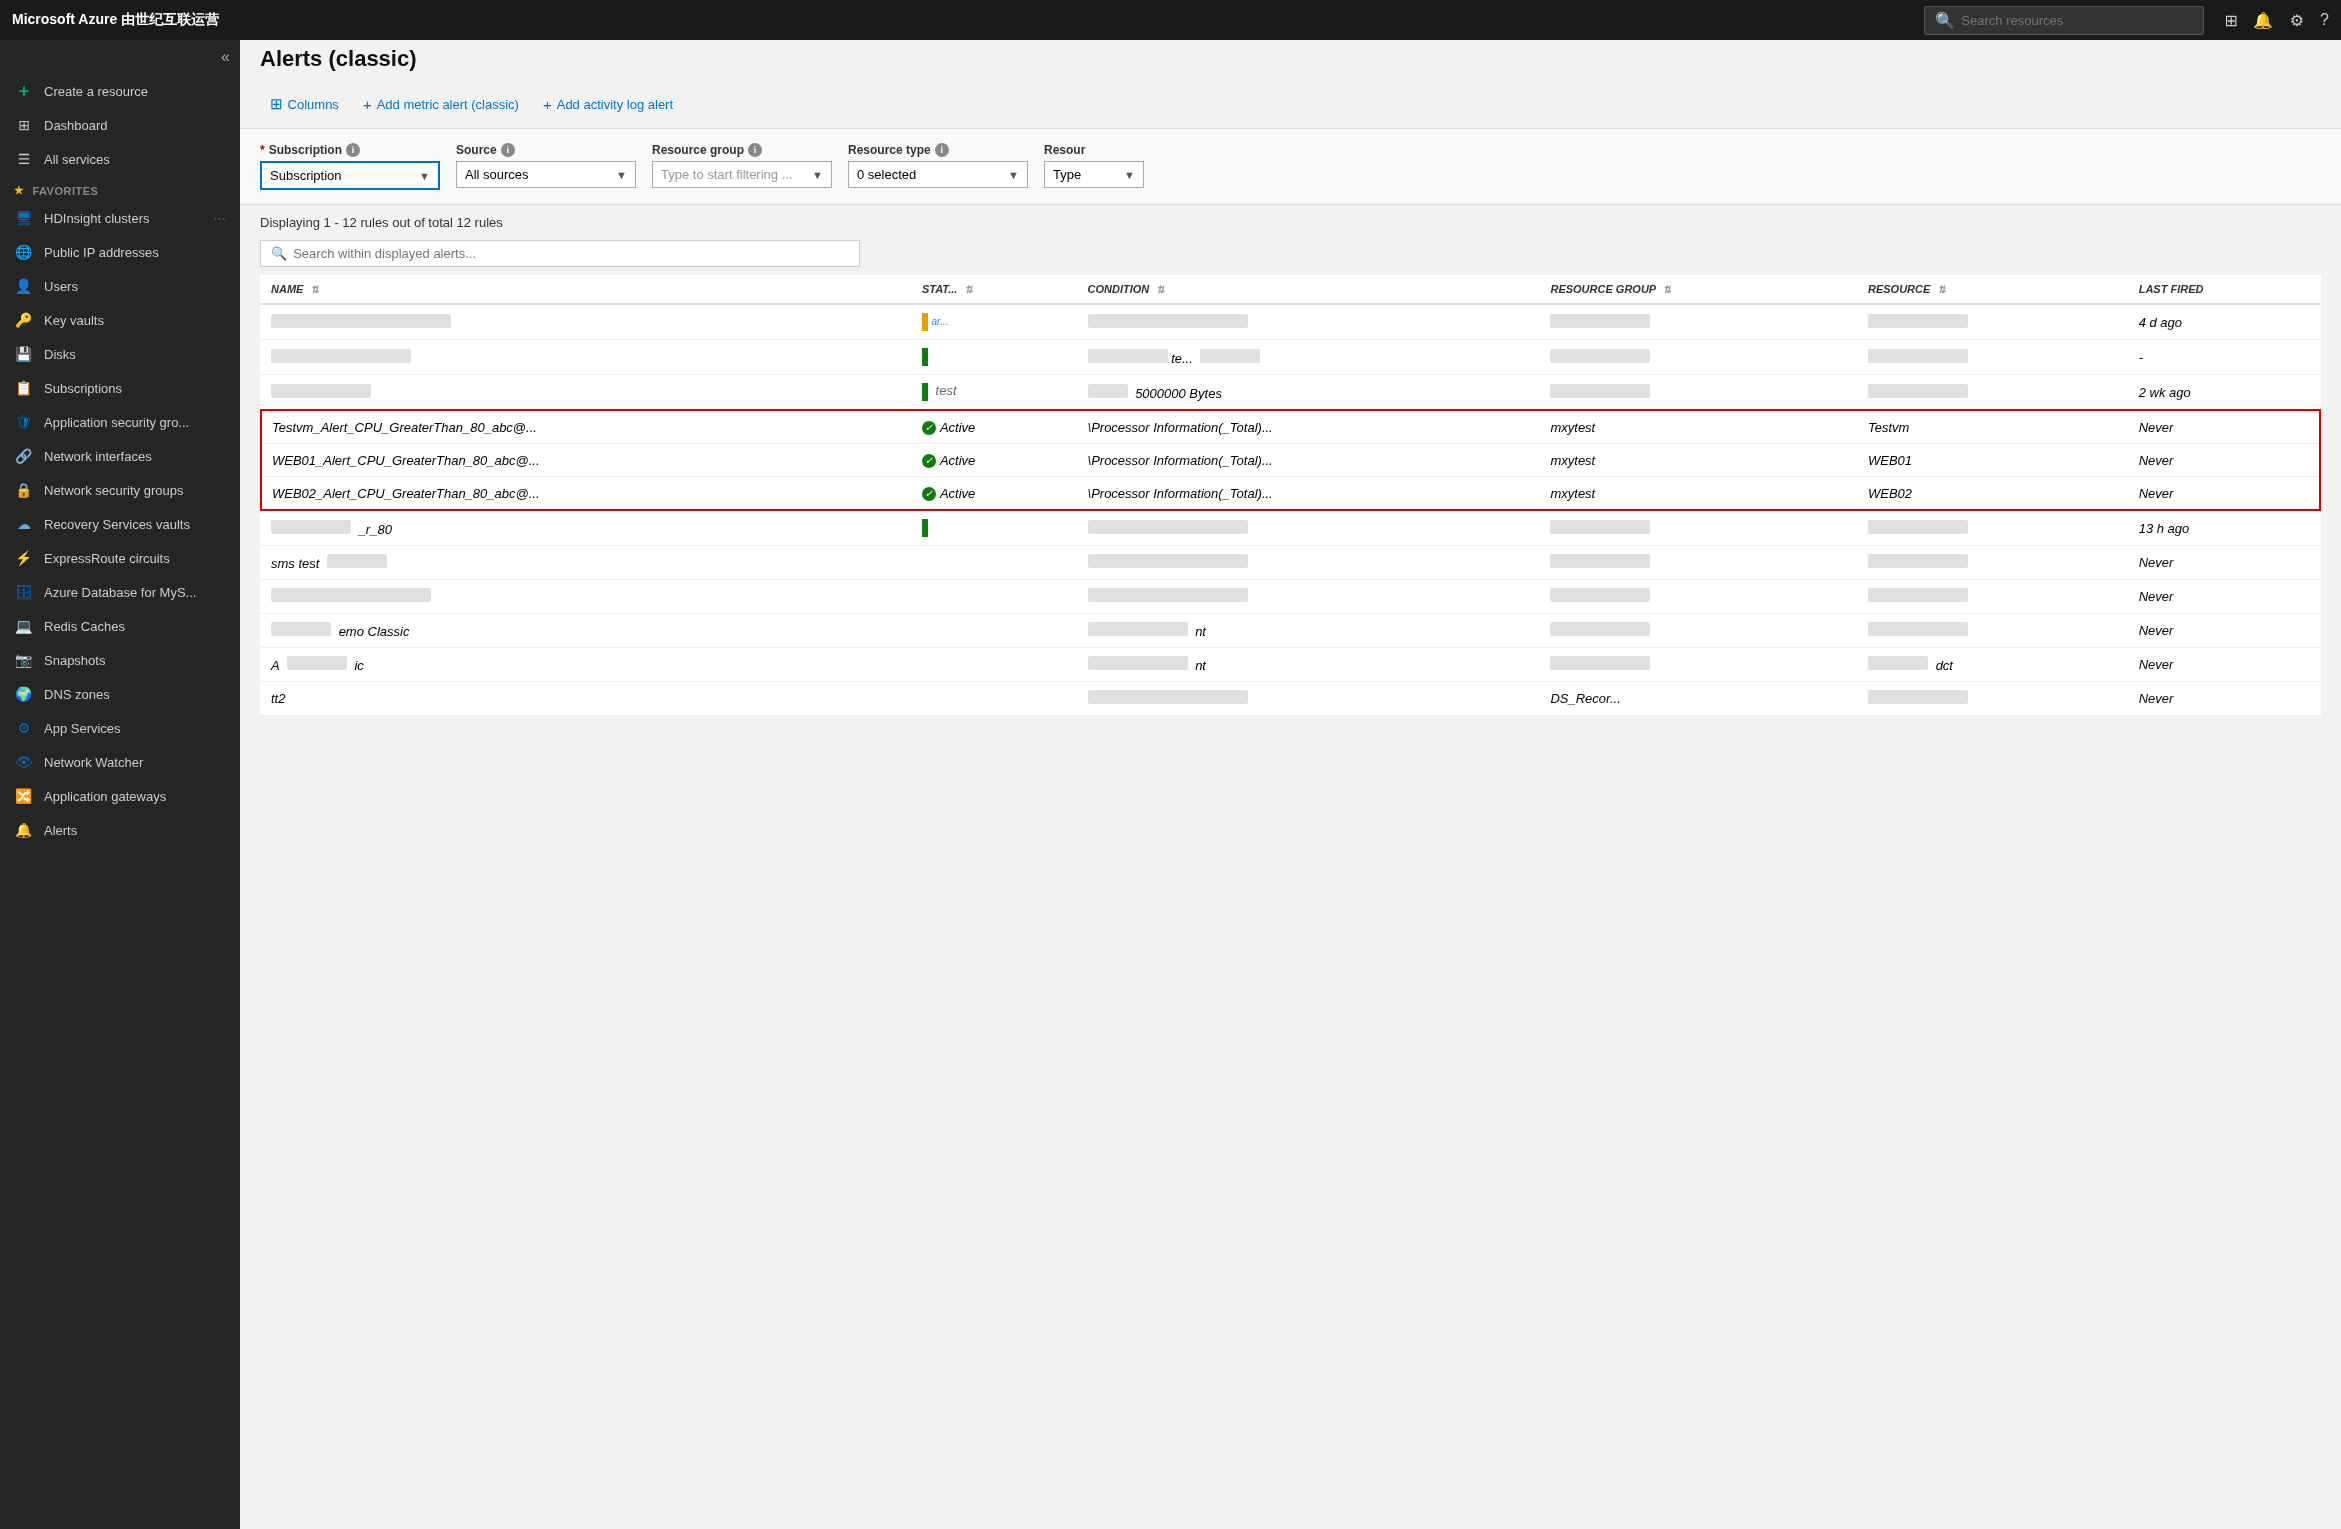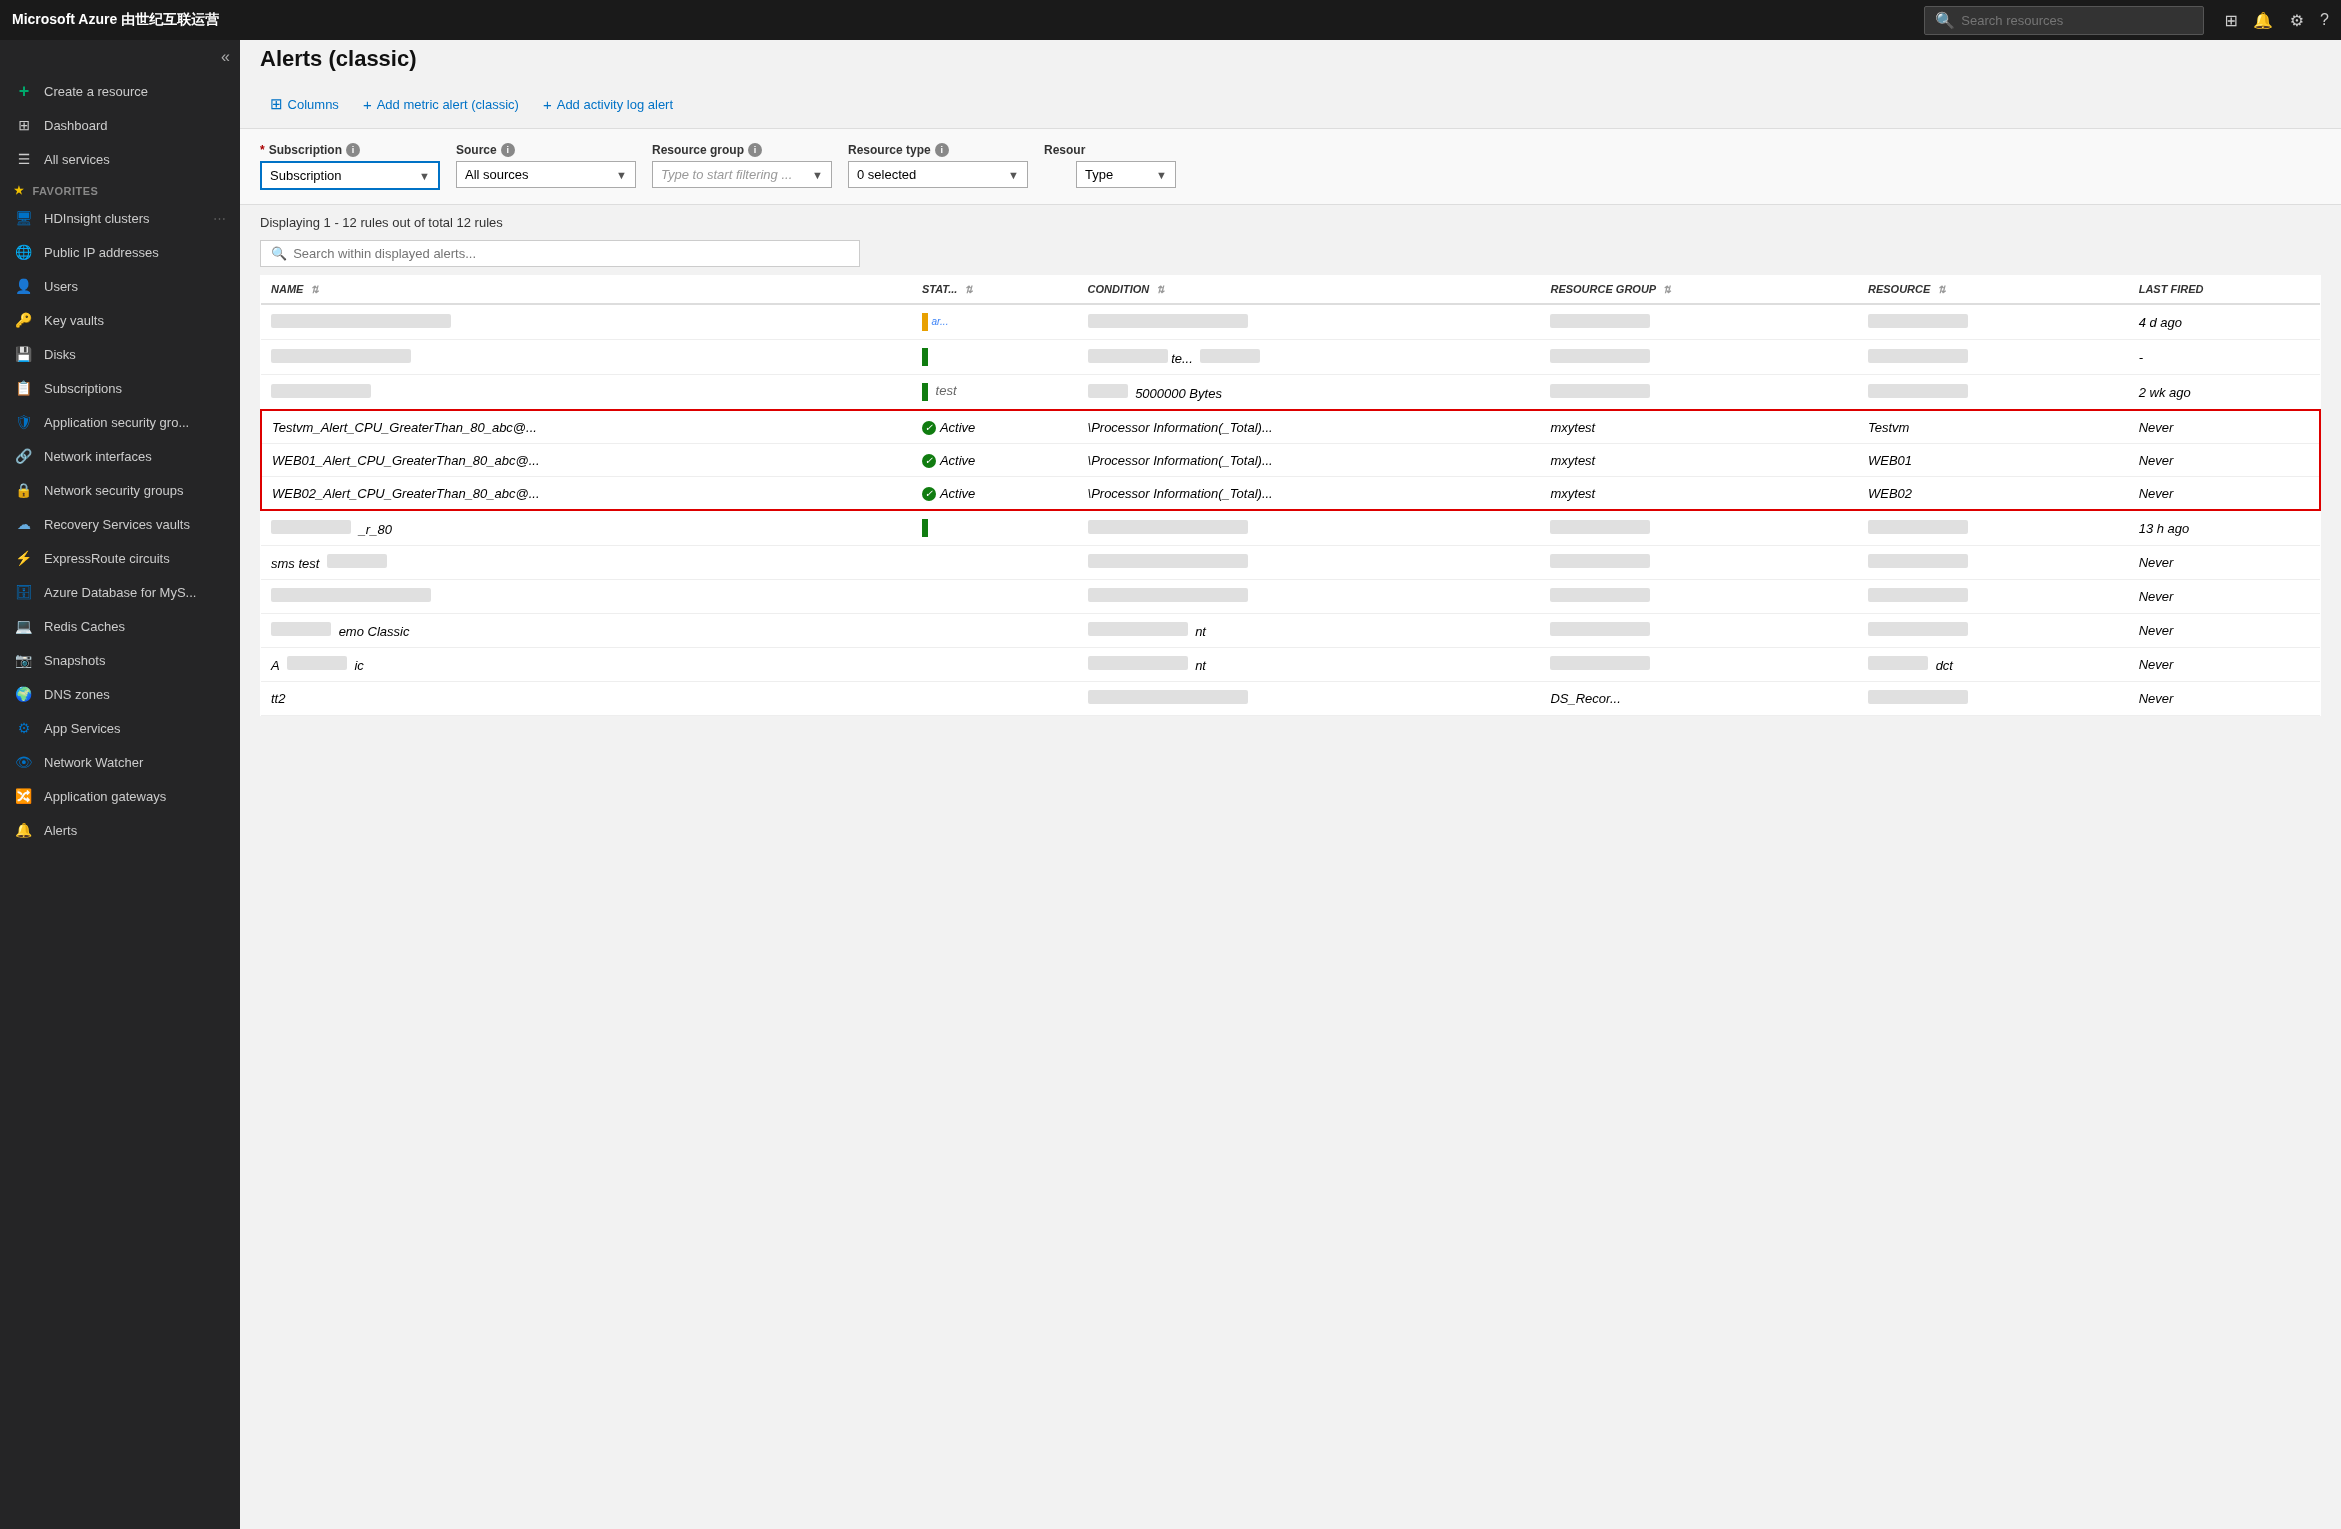--- a/index.html
+++ b/index.html
@@ -360,41 +360,41 @@
           <span class="filter-select-arrow">▼</span>
         </div>
       </div>
 
       <div class="filter-group">
         <div class="filter-label">
           <span>Resource group</span>
           <span class="info-icon">i</span>
         </div>
         <div class="filter-select-plain">
-          <span class="filter-select-text" style="color:#999;font-style:italic;">Type to start filtering ...</span>
+          <span class="filter-select-text" style="color:#999;">Type to start filtering ...</span>
           <span class="filter-select-arrow">▼</span>
         </div>
       </div>
 
       <div class="filter-group">
         <div class="filter-label">
           <span>Resource type</span>
           <span class="info-icon">i</span>
         </div>
         <div class="filter-select-plain">
           <span class="filter-select-text">0 selected</span>
           <span class="filter-select-arrow">▼</span>
         </div>
       </div>
 
       <div class="filter-group">
         <div class="filter-label">
           <span>Resour</span>
         </div>
-        <div class="filter-select-plain" style="min-width:100px;margin-left:32px;">
+        <div class="filter-select-plain" style="min-width:100px;">
           <span class="filter-select-text">Type</span>
           <span class="filter-select-arrow">▼</span>
         </div>
       </div>
     </div>
 
     <div class="display-info">Displaying 1 - 12 rules out of total 12 rules</div>
 
     <div class="table-search">
       <span class="search-mag">🔍</span>

